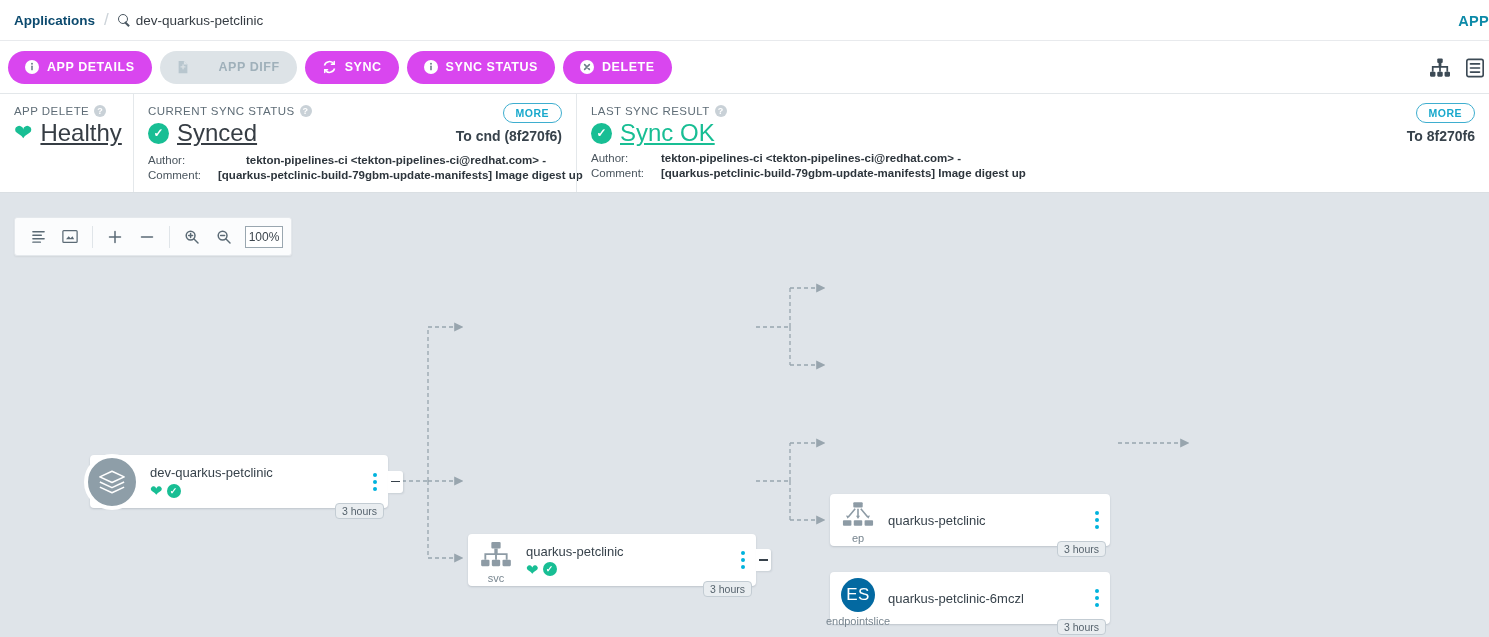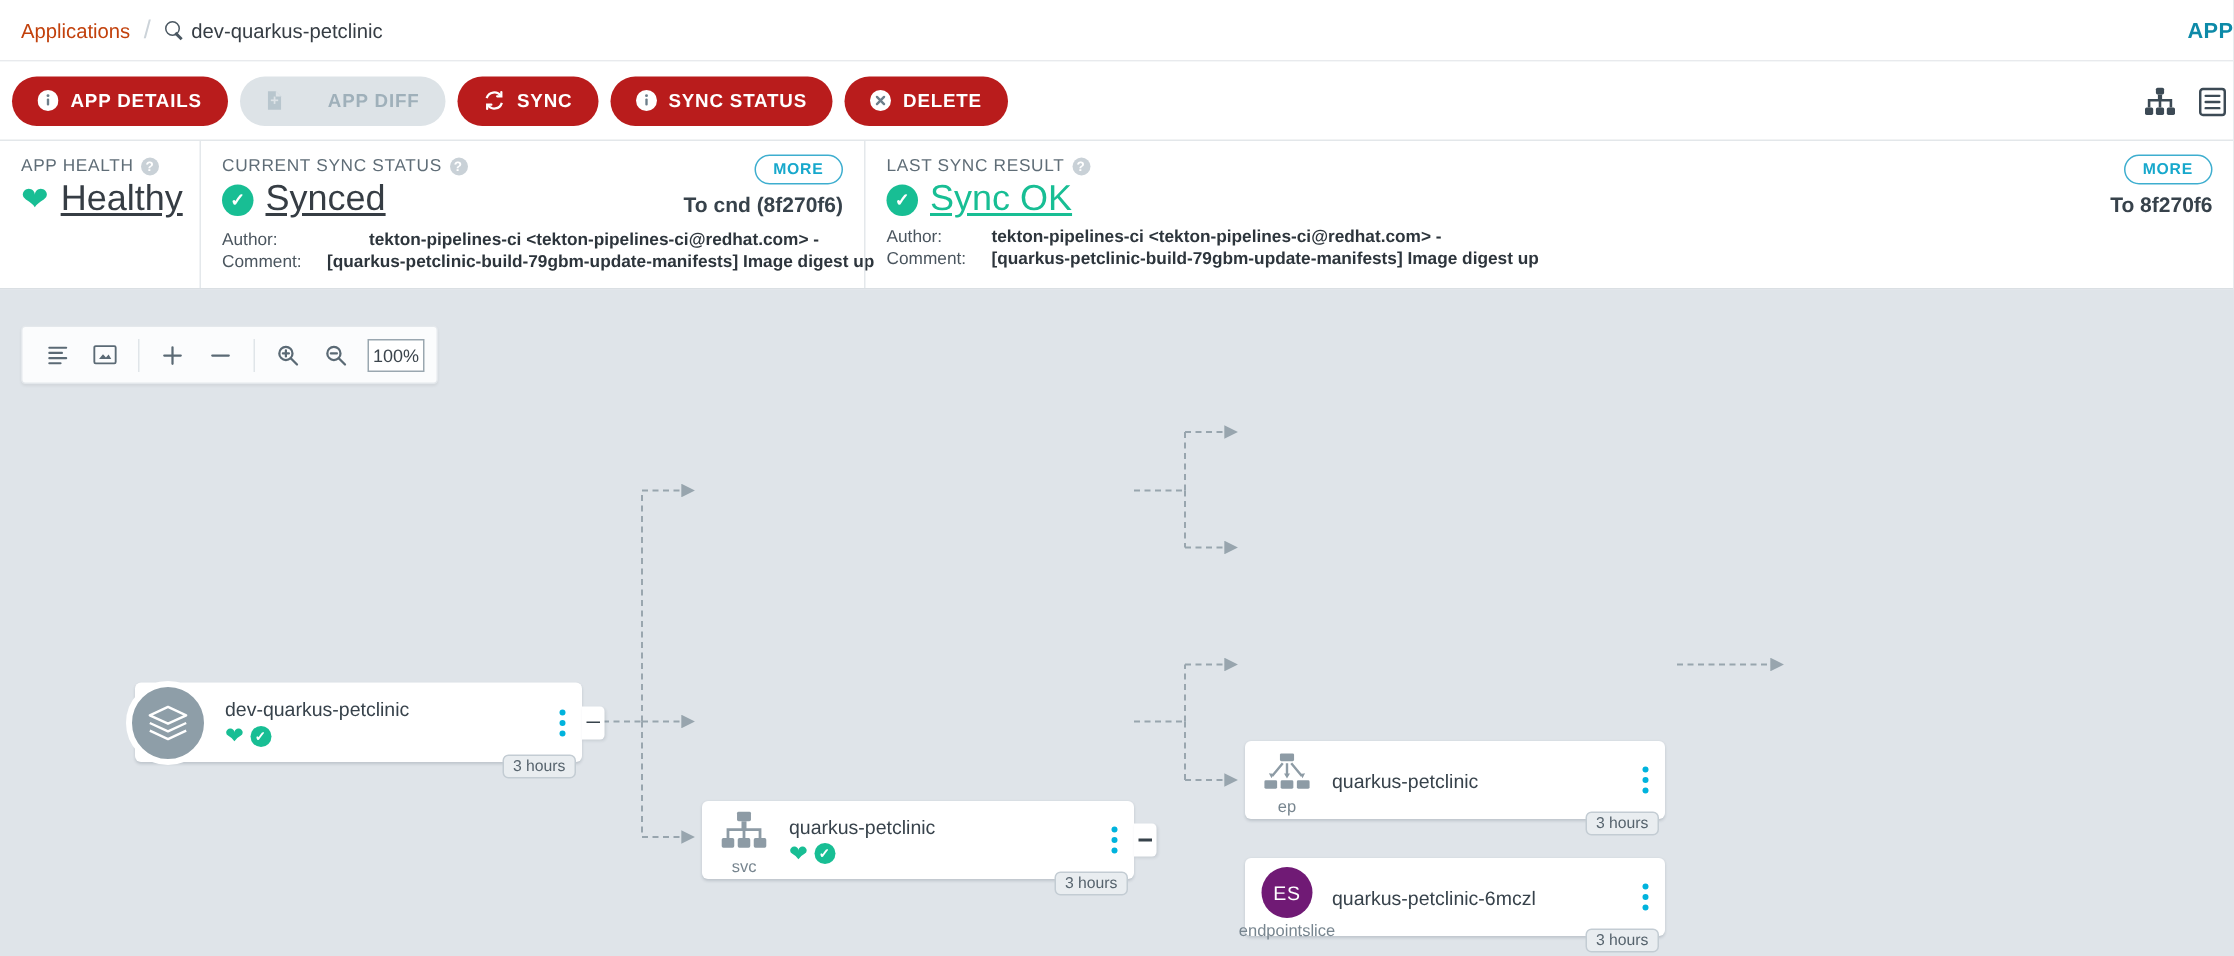--- a/index.html
+++ b/index.html
@@ -11,21 +11,21 @@
   }
 
   
   .topbar {
     height: 41px; background: #fff;
     display: flex; align-items: center;
     padding: 0 14px;
     border-bottom: 1px solid #e8eaed;
     position: relative;
   }
-  .crumb-link { color: #c2410c; font-size: 13.5px; text-decoration: none; cursor: pointer; }
+  .crumb-link { color: #0c4a6e; font-size: 13.5px; text-decoration: none; cursor: pointer; font-weight: bold; }
   .crumb-sep { color: #ccd3d9; font-size: 17px; margin: 0 9px; font-weight: 300; }
   .crumb-cur { color: #363d44; font-size: 13.5px; display: flex; align-items: center; gap: 5px; }
   .mag { display:inline-block; width:13px; height:13px; position:relative; }
   .mag::before{content:"";position:absolute;left:0;top:0;width:8px;height:8px;border:1.6px solid #4a5761;border-radius:50%;}
   .mag::after{content:"";position:absolute;left:7.5px;top:7.5px;width:5.5px;height:1.6px;background:#4a5761;transform:rotate(45deg);transform-origin:left center;}
   .topbar-right {
     position: absolute; right: 0; top: 0; height: 41px;
     display: flex; align-items: center; padding-right: 0;
     color: #0d8aa8; font-size: 14.5px; font-weight: 600; letter-spacing: .3px;
     overflow: hidden;
@@ -33,21 +33,21 @@
 
   
   .toolbar {
     height: 53px; background: #fff;
     display: flex; align-items: center; gap: 8px;
     padding: 0 8px;
     border-bottom: 1px solid #e3e7ea;
     position: relative;
   }
   .abtn {
-    height: 33px; border-radius: 17px; background: #b91c1c;
+    height: 33px; border-radius: 17px; background: #d946ef;
     color: #fff; border: 0; display: inline-flex; align-items: center; gap: 8px;
     padding: 0 17px; font-size: 12.5px; font-weight: 700; letter-spacing: .55px;
     font-family: "Liberation Sans", sans-serif; cursor: pointer; white-space: nowrap;
   }
   .abtn.disabled { background: #dde3e7; color: #9fb0ba; cursor: default; gap: 30px; }
   .abtn .ico { font-size: 13px; line-height: 1; display:inline-flex; align-items:center; }
   .caret { width:0;height:0;border-left:4.5px solid transparent;border-right:4.5px solid transparent;border-top:5px solid #fff;margin-left:3px;}
   .toolbar-right { position:absolute; right: 4px; top:0; height:53px; display:flex; align-items:center; gap: 14px; }
   .tb-icon { color:#41525e; display:flex; align-items:center; cursor:pointer; }
 
@@ -142,22 +142,22 @@
   .badge {
     background: #e9edf0; border: 1px solid #c3ccd3; border-radius: 4px;
     font-size: 10.5px; color: #56636d; padding: 1px 6px; white-space: nowrap;
   }
   .app-circle {
     width: 56px; height: 56px; border-radius: 50%; background: #8e9ea8;
     display:flex; align-items:center; justify-content:center;
     border: 4px solid #fff; position:absolute; left: -6px; top: 50%; transform: translateY(-50%);
   }
   .letter-circle {
-    width: 34px; height: 34px; border-radius: 50%; background: #701a75; color: #fff;
-    display:flex; align-items:center; justify-content:center; font-size: 13px; letter-spacing: .5px;
+    width: 34px; height: 34px; border-radius: 50%; background: #0369a1; color: #fff;
+    display:flex; align-items:center; justify-content:center; font-size: 17px; letter-spacing: .5px;
   }
   .collapse-tab {
     position: absolute; left: 100%; top: 50%; transform: translateY(-50%);
     width: 15px; height: 22px; background: #fff; border-radius: 0 3px 3px 0;
     display:flex; align-items:center; justify-content:center; cursor: pointer;
     box-shadow: 1px 1px 2px rgba(40,55,70,.12);
   }
   .collapse-tab i { width: 9px; height: 1.8px; background: #37424b; display:block; }
 
   svg.edges { position: absolute; left:0; top:0; width: 1489px; height: 444px; pointer-events: none; }
@@ -251,21 +251,21 @@
         <path d="M6 6.5h10M6 11h10M6 15.5h10" stroke-linecap="round"></path>
       </svg>
     </span>
   </div>
 </div>
 
 <div class="status">
 
   <div class="st-pane health">
     <div class="st-label">
-      <span>APP HEALTH</span>
+      <span>APP DELETE</span>
       <span class="qmark">?</span>
     </div>
     <div class="st-main">
       <span class="heart">❤</span>
       <span class="txt">Healthy</span>
     </div>
   </div>
 
   <div class="st-pane sync">
     <div class="st-label">

